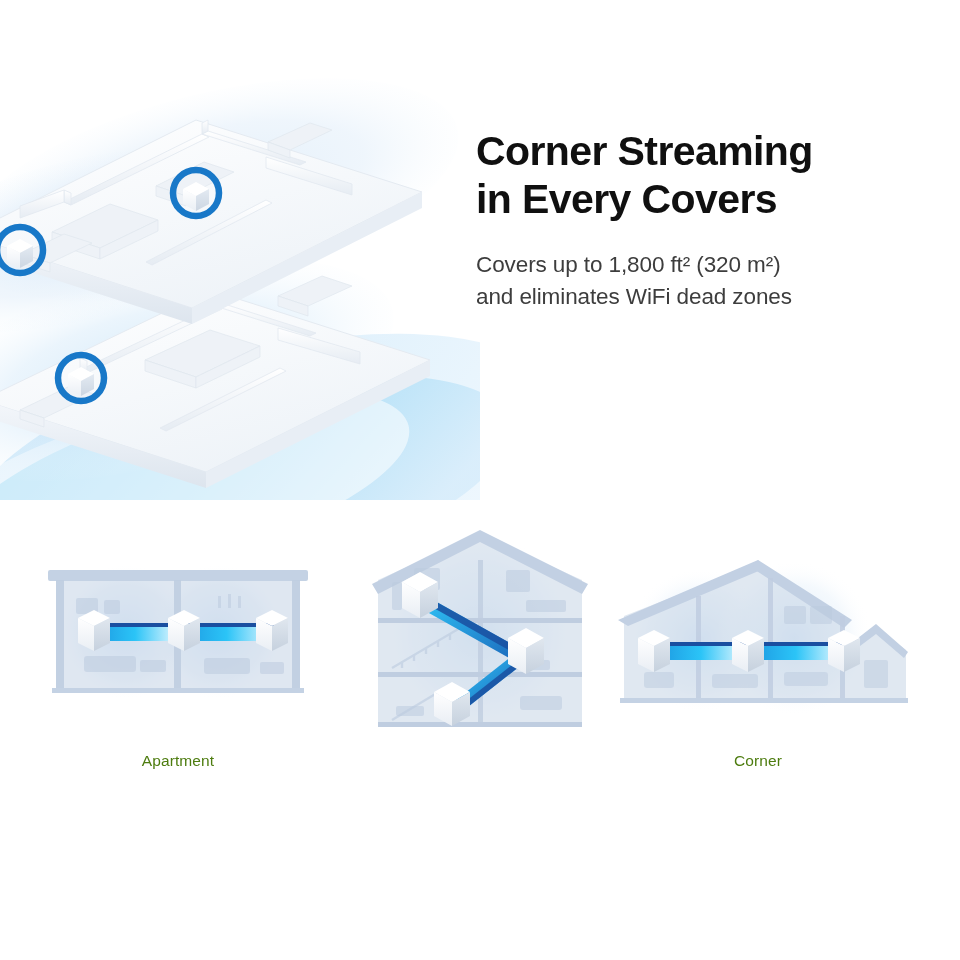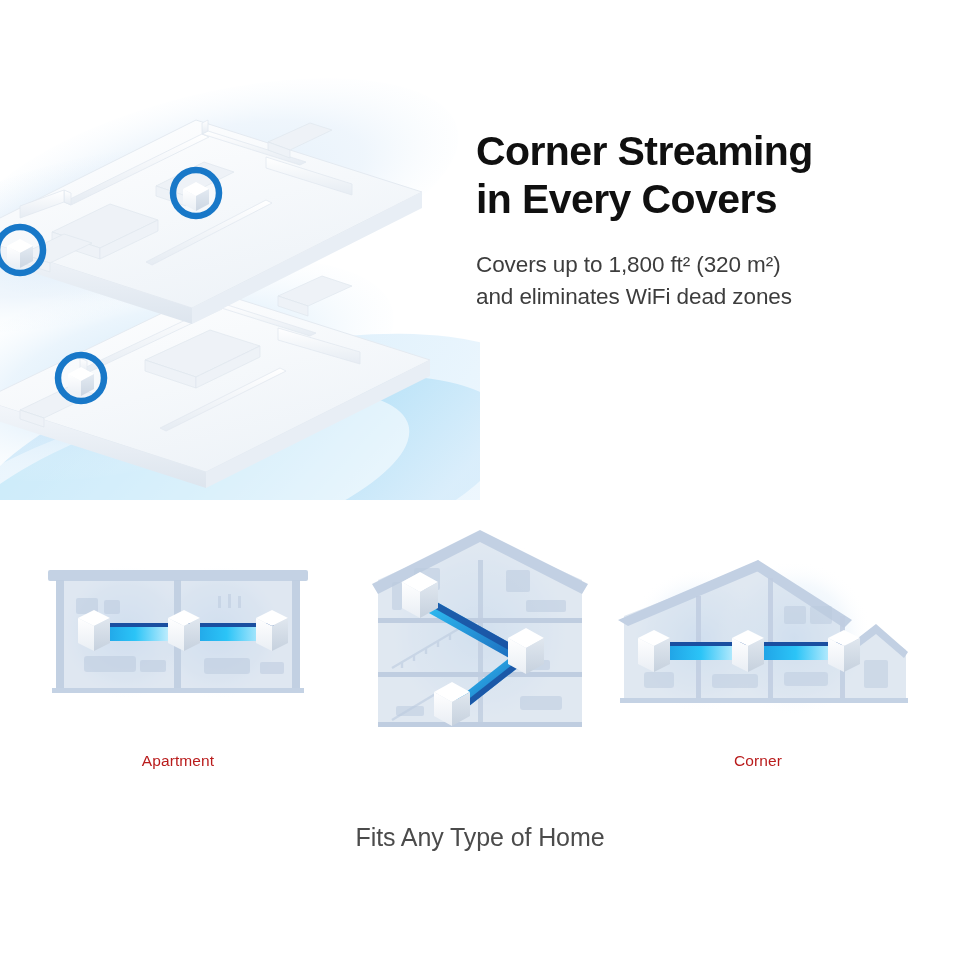--- a/index.html
+++ b/index.html
@@ -26,21 +26,21 @@
 
   
   .homes{position:absolute;left:0;top:520px;width:960px;height:300px;}
   .home-cell{position:absolute;top:0;width:300px;height:290px;}
   .home-cell.apartment{left:28px;}
   .home-cell.multi{left:330px;}
   .home-cell.ranch{left:608px;}
   .home-art{position:absolute;left:0;top:0;width:300px;height:240px;}
   .home-label{
     position:absolute;left:0;top:232px;width:300px;text-align:center;
-    font-size:15.5px;color:#b91c1c;letter-spacing:0.1px;
+    font-size:15.5px;color:#4d7c0f;letter-spacing:0.1px;
   }
   .footer-note{
     position:absolute;left:0;top:823px;width:960px;text-align:center;
     font-size:25px;color:#4b4b4b;letter-spacing:-0.1px;
   }
 </style>
 </head>
 <body>
 
 <div class="stage">
@@ -440,14 +440,13 @@
             <path d="M220 118 L236 110 L252 118 L236 126 Z" fill="#ffffff"></path>
             <path d="M220 118 L236 126 L236 152 L220 144 Z" fill="url(#cF3)"></path>
             <path d="M236 126 L252 118 L252 144 L236 152 Z" fill="url(#cS3)"></path>
           </g>
         </svg>
       </div>
       <div class="home-label">Corner</div>
     </div>
   </div>
 
-  <div class="footer-note">Fits Any Type of Home</div>
 </div>
 
 </body></html>

